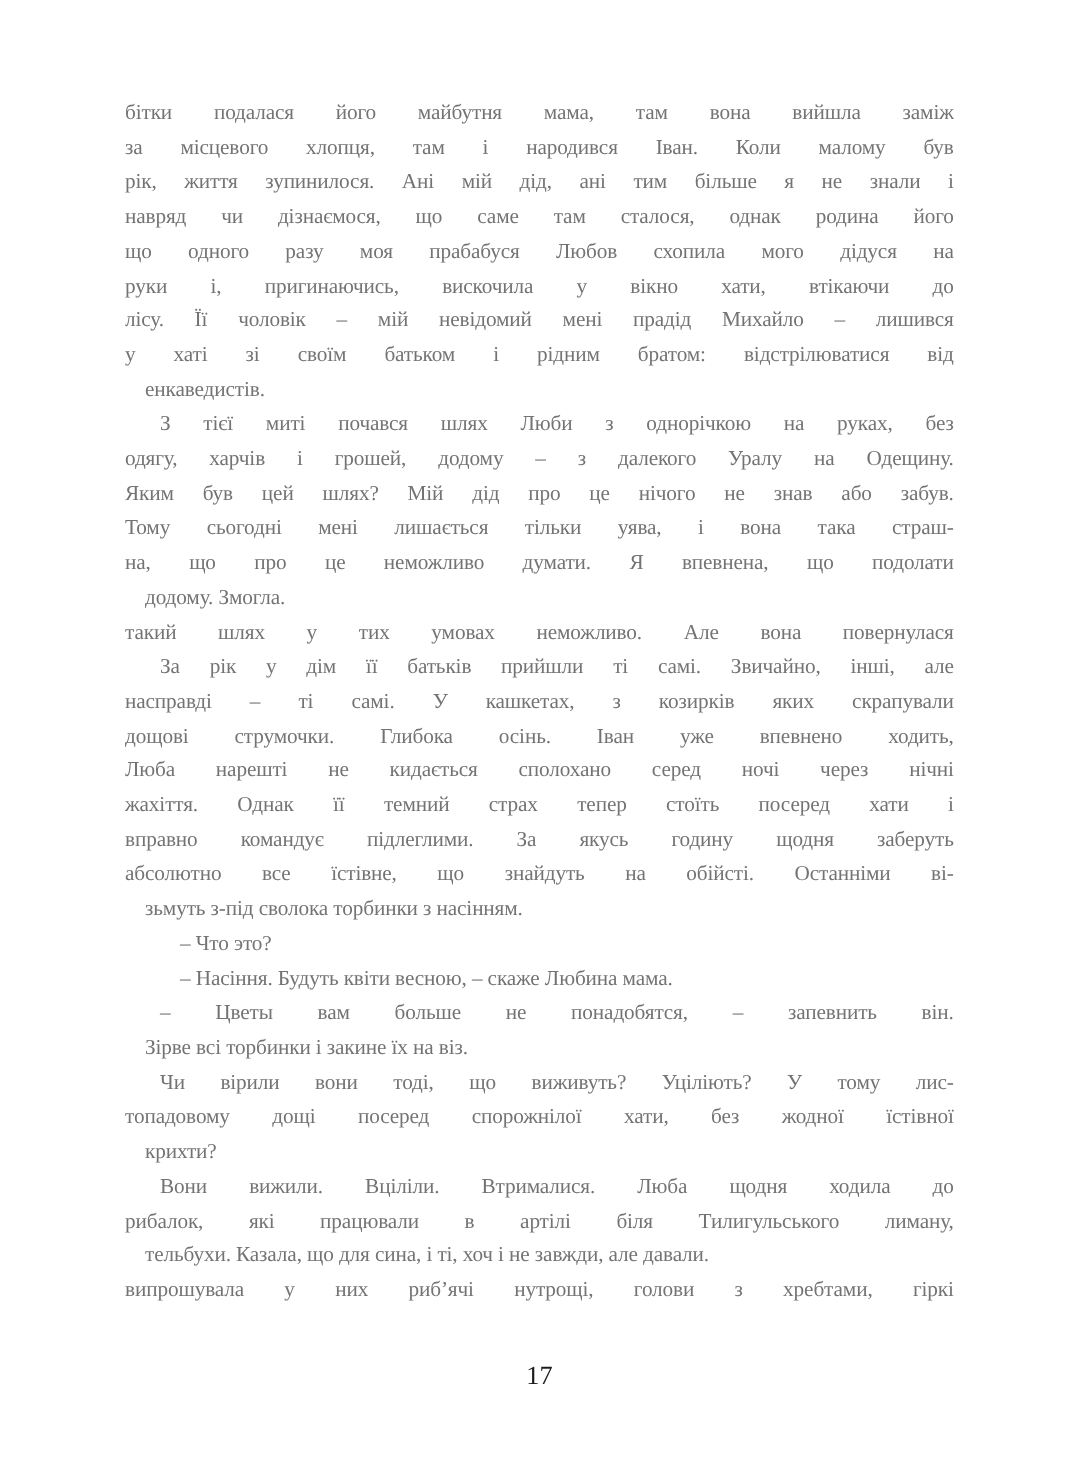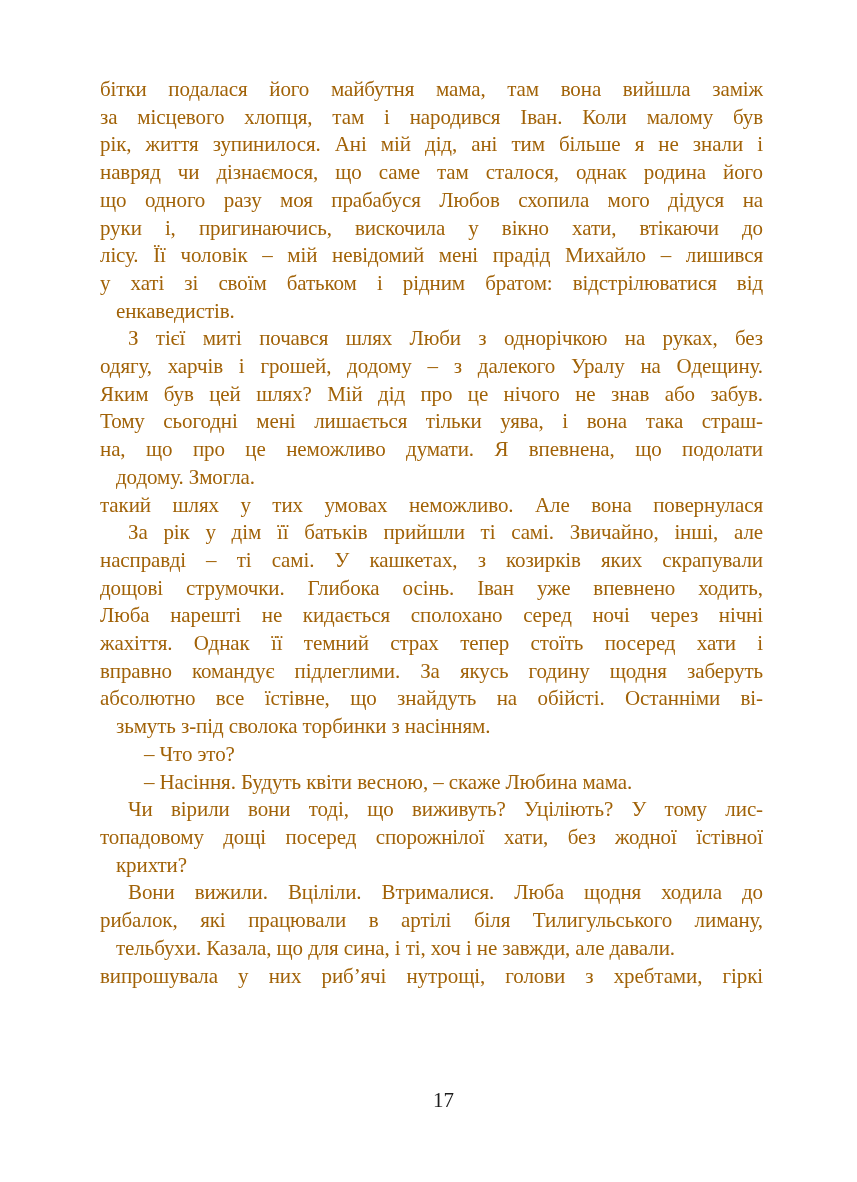--- a/index.html
+++ b/index.html
@@ -13,41 +13,41 @@
     height: 1182px;
     background: #ffffff;
     font-family: "Liberation Serif", serif;
     overflow: hidden;
   }
   #text-block {
     position: absolute;
     left: 100px;
     top: 76px;
     width: 663px;
-    color: #a16207;
-    font-size: 21px;
+    color: #737373;
+    font-size: 17px;
     line-height: 27.7px;
     letter-spacing: -0.1px;
   }
   .para { margin: 0; }
   .line {
     text-align: justify;
     text-align-last: justify;
     white-space: normal;
   }
   .line.last {
     text-align-last: left;
     margin-left: 16px;
   }
   .para.indent .line:first-child {
     text-indent: 28px;
   }
   #page-number {
     position: absolute;
-    left: 112px;
+    left: 100px;
     top: 1087px;
     width: 663px;
     text-align: center;
     color: #1c1c1c;
     font-size: 21px;
     line-height: 27.7px;
   }
 </style>
 </head>
 <body>
@@ -84,20 +84,24 @@
         <div class="line">абсолютно все їстівне, що знайдуть на обійсті. Останніми ві-</div>
         <div class="line last">зьмуть з-під сволока торбинки з насінням.</div>
       </div>
       <div class="para indent">
         <div class="line last">– Что это?</div>
       </div>
       <div class="para indent">
         <div class="line last">– Насіння. Будуть квіти весною, – скаже Любина мама.</div>
       </div>
       <div class="para indent">
+        <div class="line">– Цветы вам больше не понадобятся, – запевнить він.</div>
+        <div class="line last">Зірве всі торбинки і закине їх на віз.</div>
+      </div>
+      <div class="para indent">
         <div class="line">Чи вірили вони тоді, що виживуть? Уціліють? У тому лис-</div>
         <div class="line">топадовому дощі посеред спорожнілої хати, без жодної їстівної</div>
         <div class="line last">крихти?</div>
       </div>
       <div class="para indent">
         <div class="line">Вони вижили. Вціліли. Втрималися. Люба щодня ходила до</div>
         <div class="line">рибалок, які працювали в артілі біля Тилигульського лиману,</div>
         <div class="line last">тельбухи. Казала, що для сина, і ті, хоч і не завжди, але давали.</div>
         <div class="line">випрошувала у них риб’ячі нутрощі, голови з хребтами, гіркі</div>
       </div>

